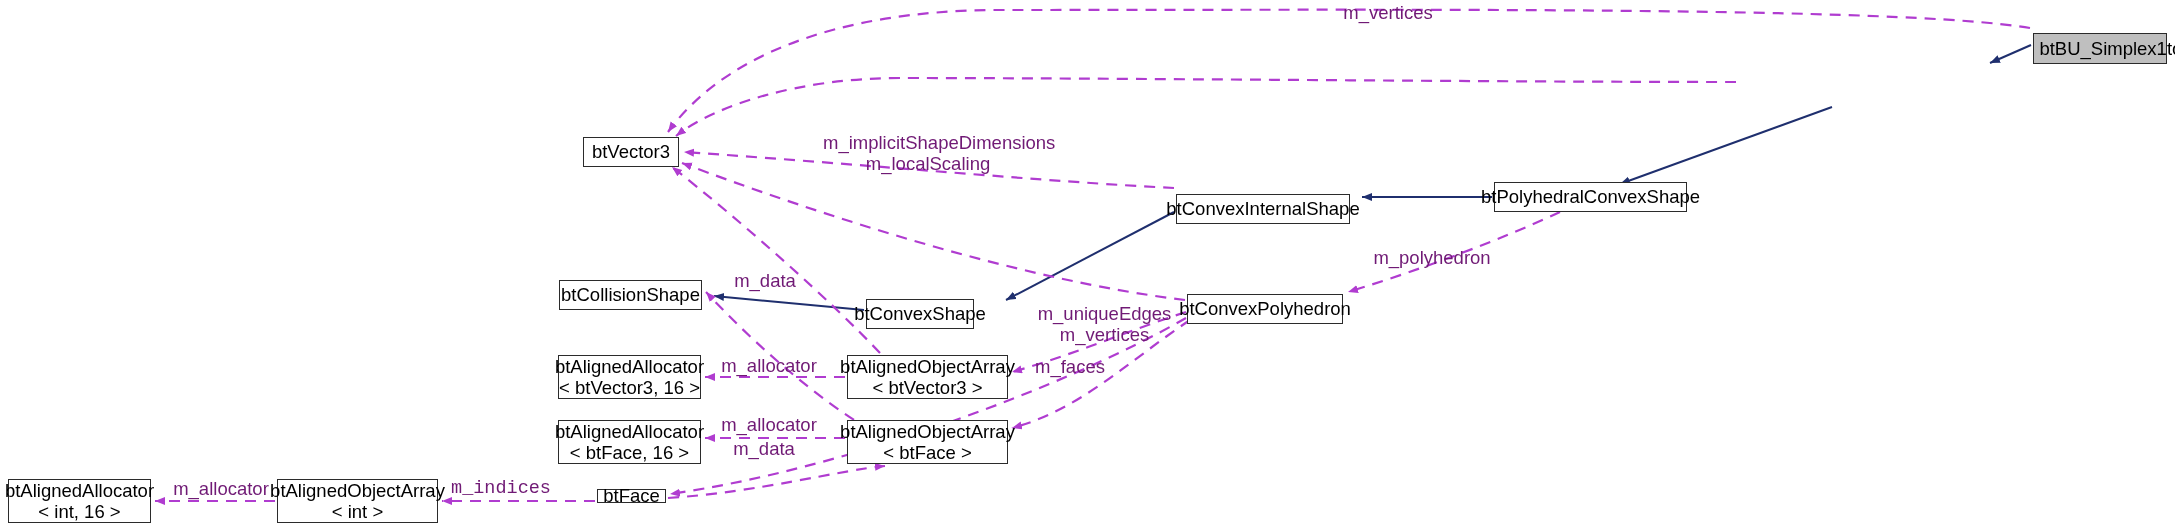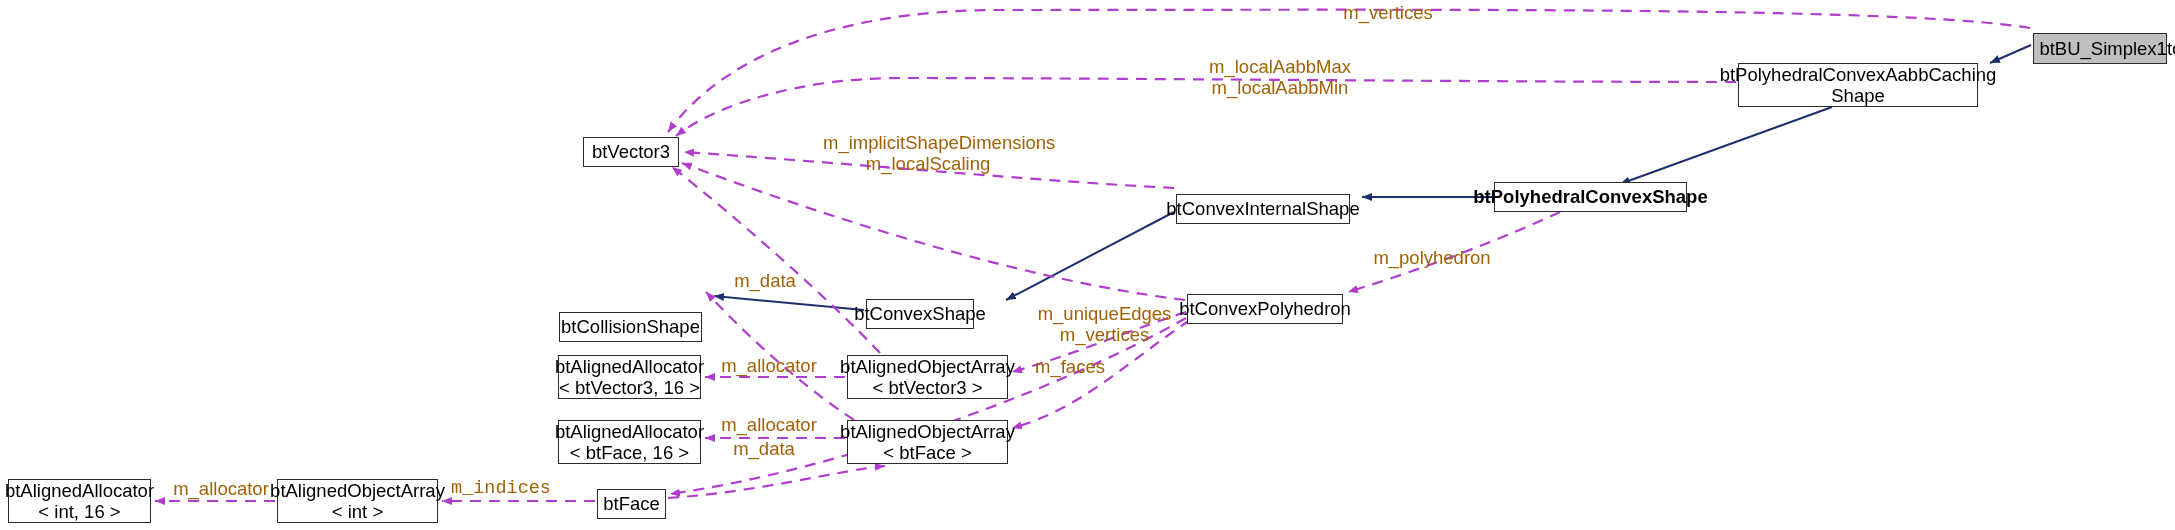--- a/index.html
+++ b/index.html
@@ -43,21 +43,21 @@
     padding-left: 32px;
   }
   .node .label {
     display: block;
     padding: 0 7px;
   }
   .edge-label {
     position: absolute;
     font-size: 18.5px;
     line-height: 1.16;
-    color: #a16207;
+    color: #701a75;
     white-space: pre;
     text-align: center;
     z-index: 2;
     background: transparent;
   }
 </style>
 </head>
 <body>
 
 <div id="diagram">
@@ -116,38 +116,34 @@
       <path d="M595,501 L442,501"></path>
 
       <path d="M1186,318 C1060,390 840,470 670,494"></path>
     </g>
   </svg>
 
   <div class="node highlight" style="left:2033px;top:33px;width:134px;height:31px;">
     <span class="label">btBU_Simplex1to4</span>
   </div>
 
-  <div class="node" style="left:1738px;top:63px;width:240px;height:44px;">
-    <span class="label">btPolyhedralConvexAabbCaching
-Shape</span>
-  </div>
 
   <div class="node" style="left:583px;top:137px;width:96px;height:30px;">
     <span class="label">btVector3</span>
   </div>
 
   <div class="node" style="left:1176px;top:182px;width:174px;height:30px;margin-top:12px;">
     <span class="label">btConvexInternalShape</span>
   </div>
 
-  <div class="node" style="left:1494px;top:182px;width:193px;height:30px;font-weight:bold;">
+  <div class="node" style="left:1494px;top:182px;width:193px;height:30px;">
     <span class="label">btPolyhedralConvexShape</span>
   </div>
 
-  <div class="node" style="left:559px;top:280px;width:143px;height:30px;margin-top:32px;">
+  <div class="node" style="left:559px;top:280px;width:143px;height:30px;">
     <span class="label">btCollisionShape</span>
   </div>
 
   <div class="node" style="left:866px;top:299px;width:108px;height:30px;">
     <span class="label">btConvexShape</span>
   </div>
 
   <div class="node" style="left:1187px;top:294px;width:156px;height:30px;text-align:center;">
     <span class="label">btConvexPolyhedron</span>
   </div>
@@ -175,28 +171,26 @@
   <div class="node" style="left:8px;top:479px;width:143px;height:44px;">
     <span class="label">btAlignedAllocator
 &lt; int, 16 &gt;</span>
   </div>
 
   <div class="node" style="left:277px;top:479px;width:161px;height:44px;">
     <span class="label">btAlignedObjectArray
 &lt; int &gt;</span>
   </div>
 
-  <div class="node" style="left:597px;top:489px;width:69px;height:30px;text-align:right;">
+  <div class="node" style="left:597px;top:489px;width:69px;height:14px;text-align:right;">
     <span class="label">btFace</span>
   </div>
 
   <div class="edge-label" style="left:1333px;top:2px;width:110px;">m_vertices</div>
 
-  <div class="edge-label" style="left:1195px;top:56px;width:170px;">m_localAabbMax
-m_localAabbMin</div>
 
   <div class="edge-label" style="left:823px;top:132px;width:210px;">m_implicitShapeDimensions
 m_localScaling</div>
 
 
   <div class="edge-label" style="left:1367px;top:219px;width:130px;margin-top:28px;">m_polyhedron</div>
 
   <div class="edge-label" style="left:725px;top:270px;width:80px;">m_data</div>
 
   <div class="edge-label" style="left:1027px;top:303px;width:155px;">m_uniqueEdges

